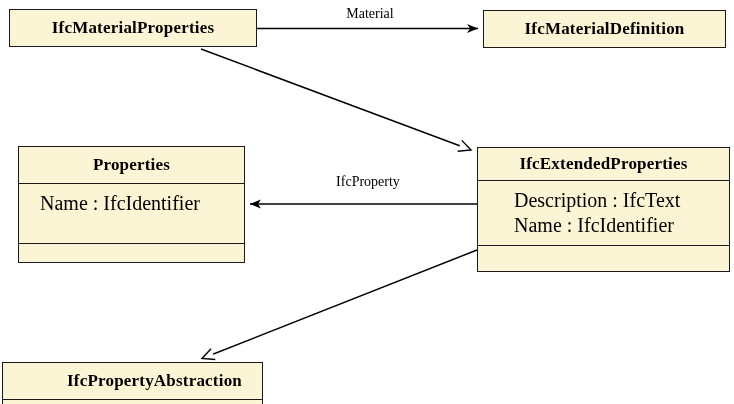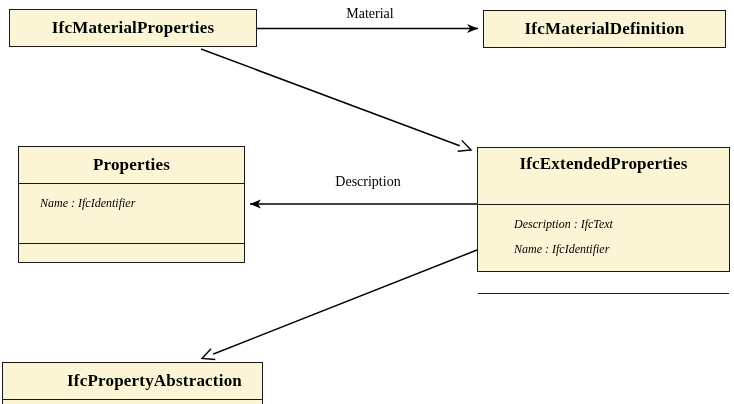--- a/index.html
+++ b/index.html
@@ -28,23 +28,22 @@
     flex-direction: column;
   }
   .title-compartment {
     display: flex; align-items: center; justify-content: center;
     font-weight: bold; font-size: 17px; letter-spacing: 0.2px;
     flex: 0 0 auto;
   }
   .attr-compartment {
     border-top: 1.4px solid var(--box-border);
     padding: 7px 0 0 21px;
-    font-size: 12px; line-height: 25px;
+    font-size: 20px; line-height: 25px;
     flex: 0 0 auto;
-    font-style: italic;
   }
   .ops-compartment {
     border-top: 1.4px solid var(--box-border);
     flex: 1 1 auto;
   }
   .edge-label {
     position: absolute;
     font-size: 14px;
     text-align: center;
     width: 120px;
@@ -70,39 +69,39 @@
         <polyline points="1,1.2 13,7 1,12.8" fill="#ffffff" stroke="#000" stroke-width="1.4"></polyline>
       </marker>
     </defs>
     <line x1="257" y1="28.5" x2="478" y2="28.5" stroke="#000" stroke-width="1.4" marker-end="url(#stick-arrow)"></line>
     <line x1="477" y1="204" x2="250" y2="204" stroke="#000" stroke-width="1.6" marker-end="url(#stick-arrow)"></line>
     <line x1="201" y1="49" x2="471" y2="150" stroke="#000" stroke-width="1.5" marker-end="url(#open-tri-arrow)"></line>
     <line x1="477" y1="250" x2="202" y2="358.5" stroke="#000" stroke-width="1.5" marker-end="url(#open-tri-arrow)"></line>
   </svg>
 
   <div class="edge-label" style="left:310px; top:6px;">Material</div>
-  <div class="edge-label" style="left:308px; top:174px;">Description</div>
+  <div class="edge-label" style="left:308px; top:174px;">IfcProperty</div>
 
   <div class="uml-class" style="left:483px; top:10px; width:243px; height:38px;">
     <div class="title-compartment" style="flex:1 1 auto;">IfcMaterialDefinition</div>
   </div>
 
   <div class="uml-class" style="left:9px; top:9px; width:248px; height:38px;">
     <div class="title-compartment" style="flex:1 1 auto;">IfcMaterialProperties</div>
   </div>
 
   <div class="uml-class" style="left:18px; top:146px; width:227px; height:117px;">
     <div class="title-compartment" style="height:35.5px;">Properties</div>
     <div class="attr-compartment" style="height:60px;">
       <div>Name : IfcIdentifier</div>
     </div>
     <div class="ops-compartment"></div>
   </div>
 
-  <div class="uml-class" style="left:477px; top:147px; width:253px; height:125px;gap:24px;">
+  <div class="uml-class" style="left:477px; top:147px; width:253px; height:125px;">
     <div class="title-compartment" style="height:31.5px;">IfcExtendedProperties</div>
     <div class="attr-compartment" style="height:65px;padding-left:36px;">
       <div>Description : IfcText</div>
       <div>Name : IfcIdentifier</div>
     </div>
     <div class="ops-compartment"></div>
   </div>
 
   <div class="uml-class" style="left:2px; top:362px; width:261px; height:38px;">
     <div class="title-compartment" style="flex:1 1 auto;padding-left:44px;">IfcPropertyAbstraction</div>

